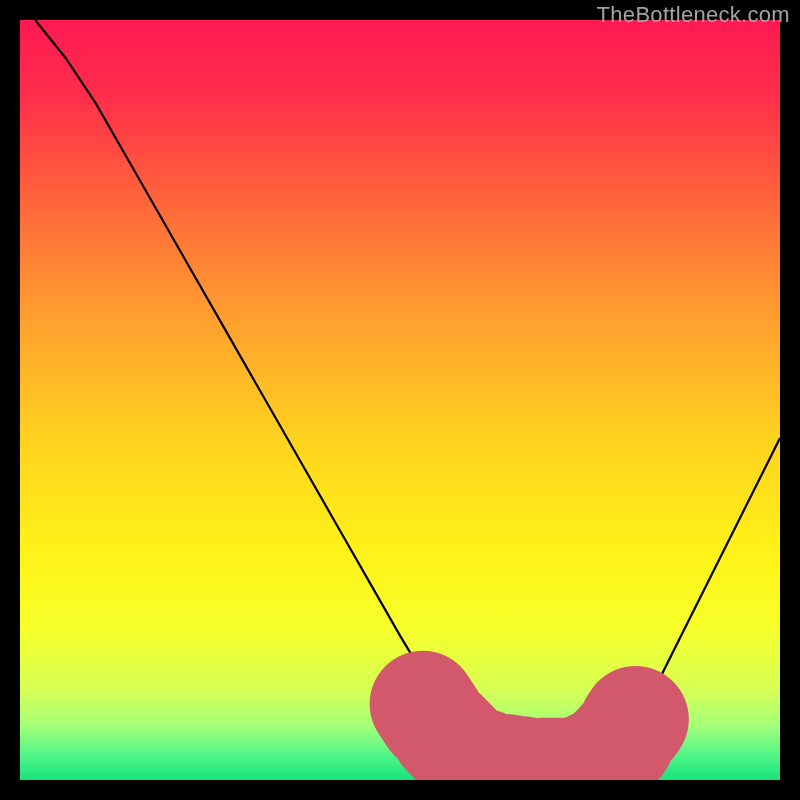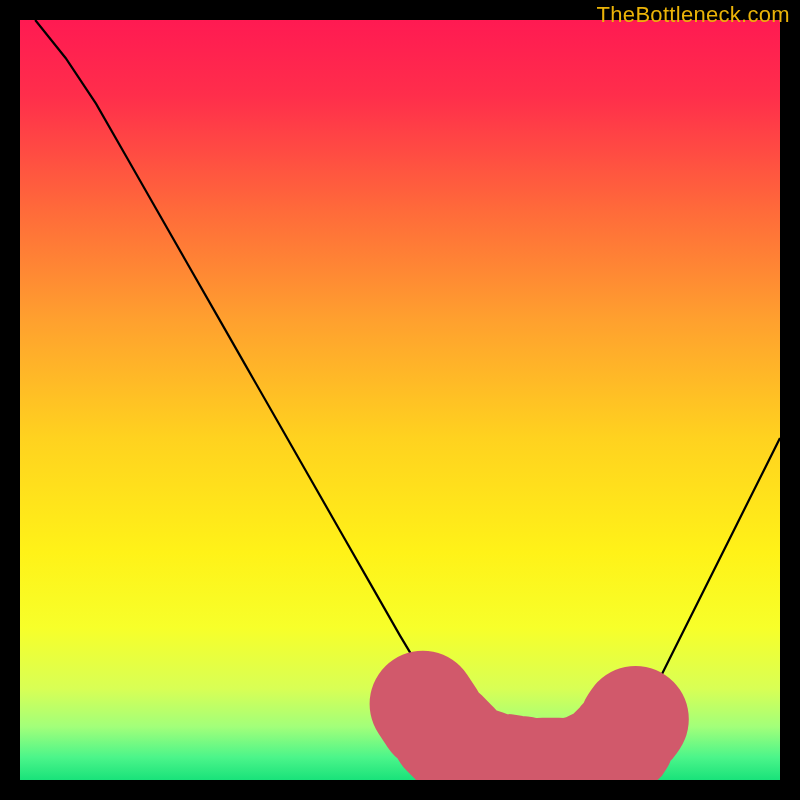--- a/index.html
+++ b/index.html
@@ -22,21 +22,21 @@
     left: 20px;
     top: 20px;
     width: 760px;
     height: 760px;
     
   }
   .attribution {
     position: absolute;
     top: 2px;
     right: 10px;
-    color: #eab308;
+    color: #a3a3a3;
     font-size: 22px;
     font-weight: 500;
     pointer-events: none;
     letter-spacing: 0.3px;
   }
 </style>
 </head>
 <body>
 
 <div class="frame">

